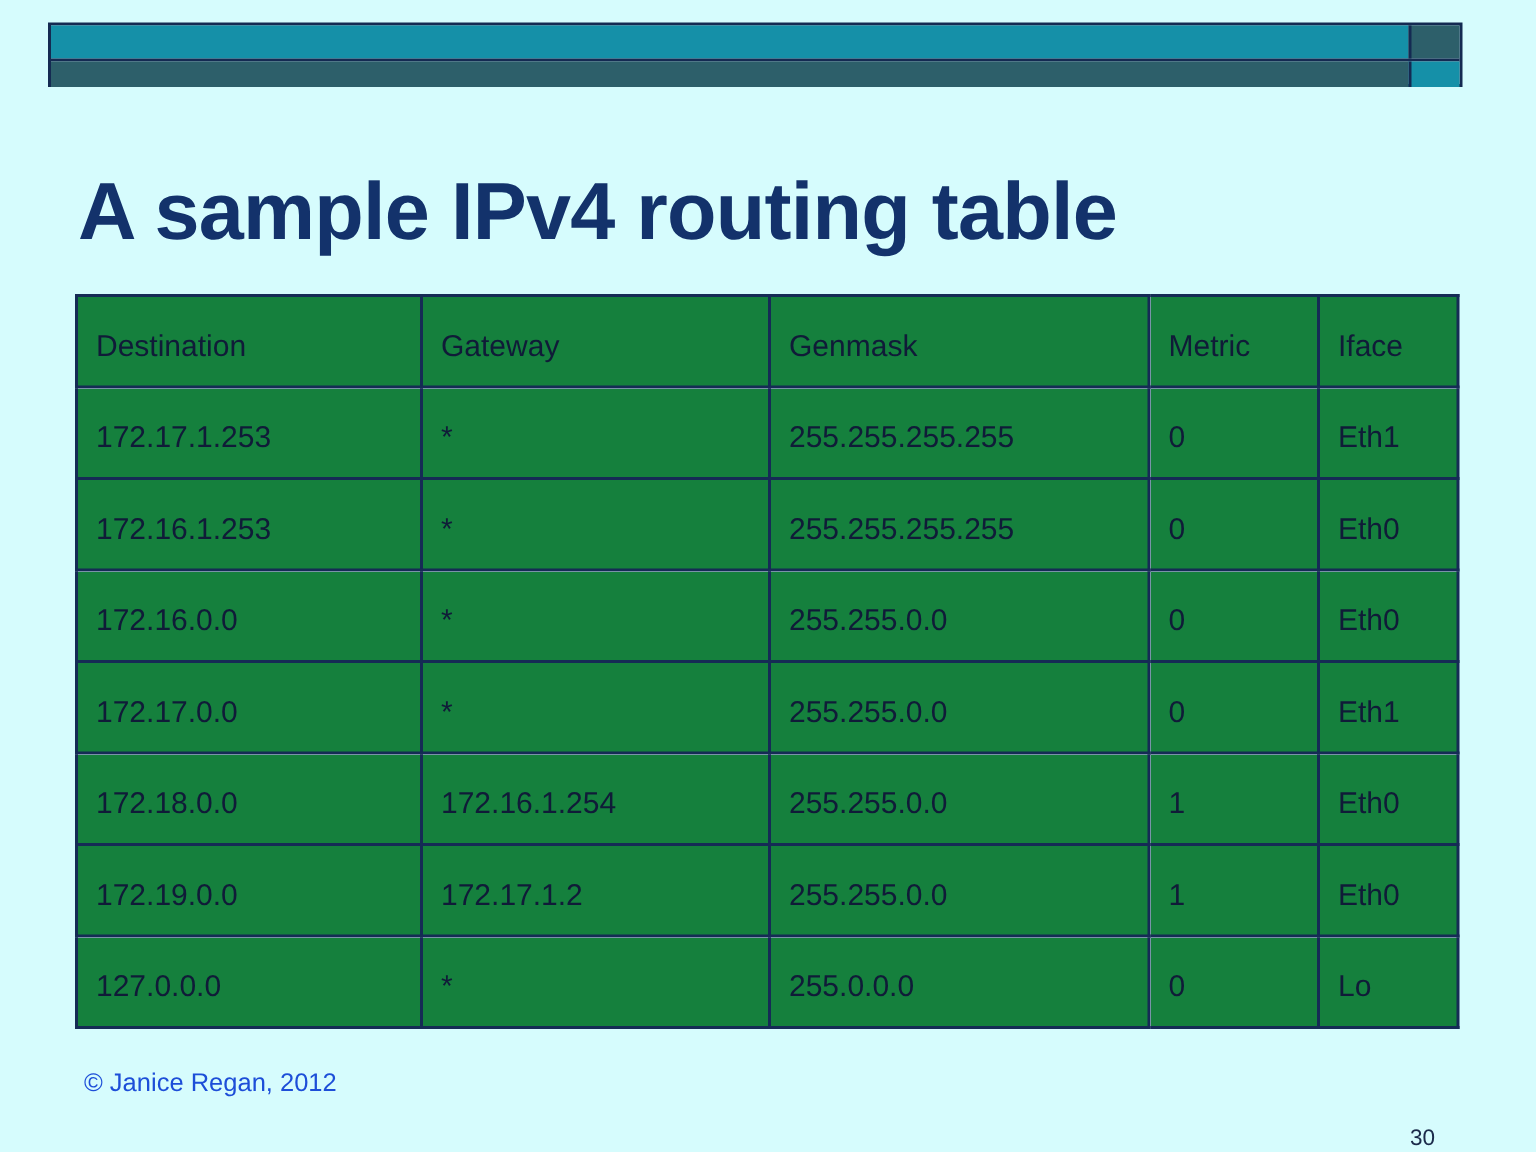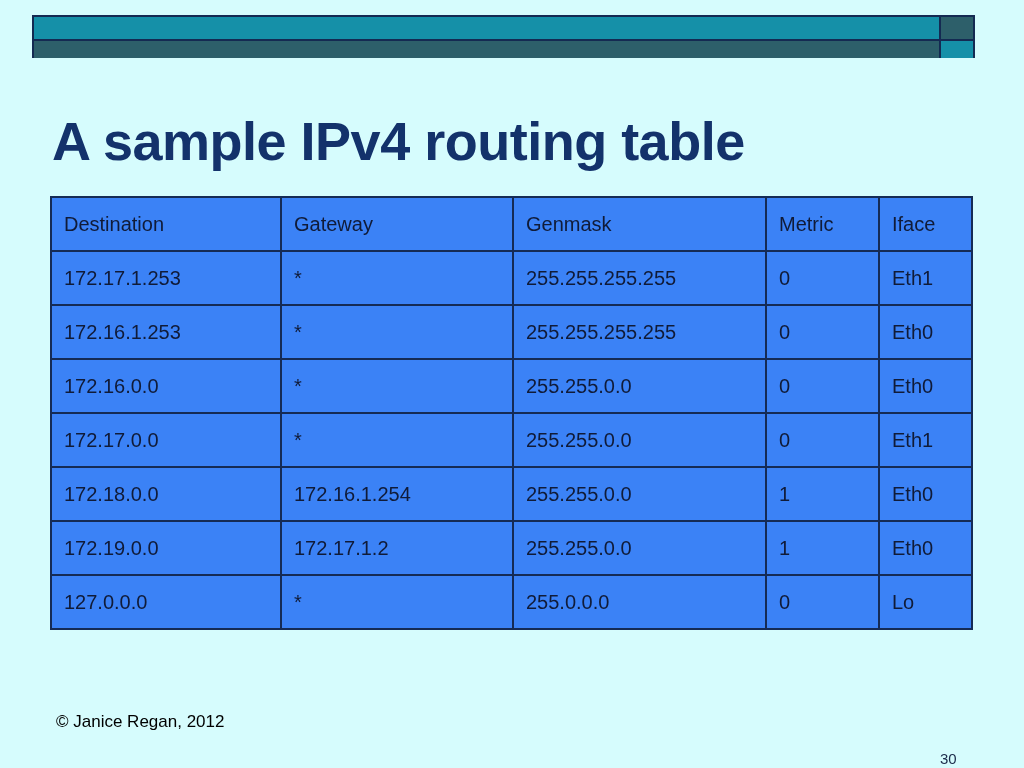--- a/index.html
+++ b/index.html
@@ -60,45 +60,45 @@
     position: absolute;
     left: 50px;
     top: 196px;
     width: 921px;
     border-collapse: collapse;
     table-layout: fixed;
     background: #dffcfd;
   }
   .route-table td, .route-table th {
     border: 2px solid #152b55;
-    background: #3b82f6;
+    background: #15803d;
     color: #101b38;
     font-size: 20px;
     font-weight: normal;
     text-align: left;
-    padding: 0 0 0 12px;
+    padding: 7px 0 0 12px;
     height: 52px;
     vertical-align: middle;
     overflow: hidden;
     white-space: nowrap;
   }
   .route-table th { font-weight: normal; }
   .col-dest { width: 230px; }
   .col-gw   { width: 232px; }
   .col-mask { width: 253px; }
   .col-met  { width: 113px; }
   .col-if   { width: 93px; }
 
   
   .footer-copy {
     position: absolute;
     left: 56px;
     top: 712px;
     font-size: 17px;
-    color: #000000;
+    color: #1d4ed8;
     white-space: nowrap;
   }
   .slide-number {
     position: absolute;
     left: 940px;
     top: 750px;
     width: 40px;
     font-size: 15px;
     color: #1b2b4a;
     text-align: left;

